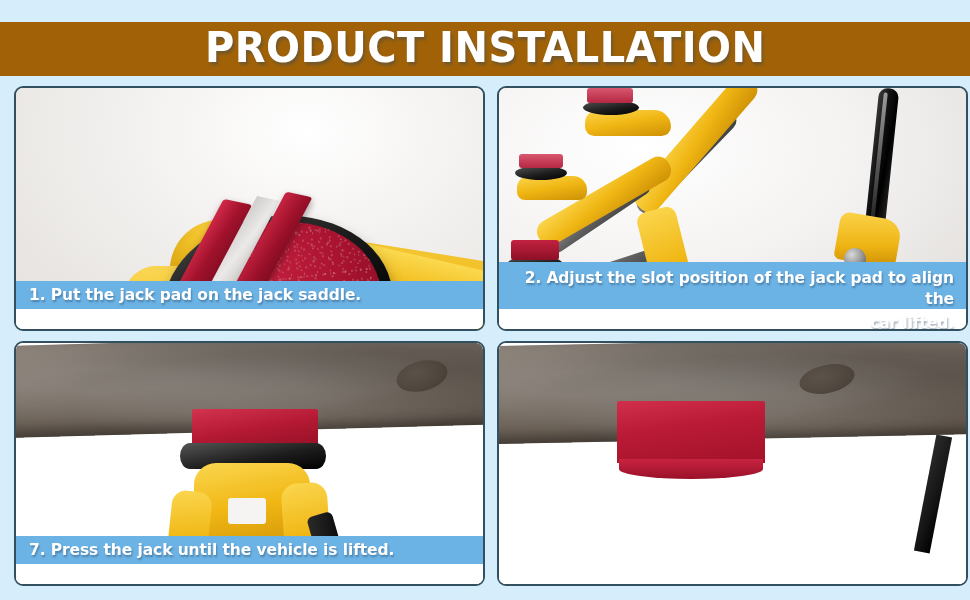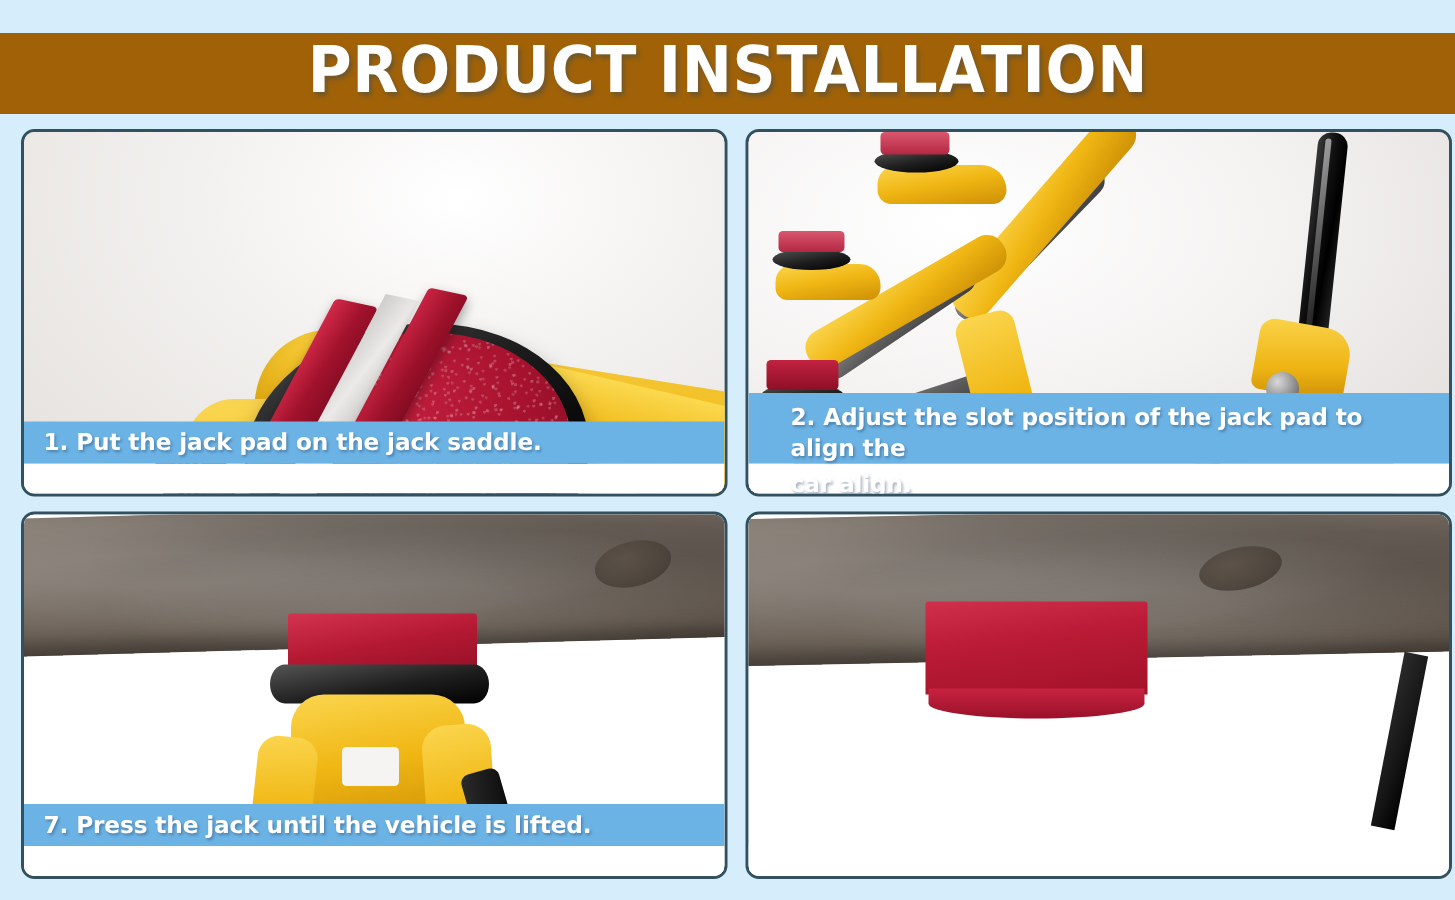--- a/index.html
+++ b/index.html
@@ -87,23 +87,23 @@
   }
   .caption.one-line {
     bottom: 20px;
     height: 28px;
     padding-left: 13px;
     justify-content: flex-start;
   }
   .caption.two-line {
     bottom: 20px;
     height: 47px;
-    padding: 3px 28px 0;
+    padding: 3px 12px 0;
     justify-content: center;
-    text-align: left;
+    text-align: right;
     line-height: 1.35;
     display: block;
   }
   .caption.two-line .cap-inner {
     display: block;
     padding-top: 3px;
   }
   .cap-below {
     position: absolute;
     left: 0;
@@ -421,21 +421,21 @@
         <div class="p2-rivet" style="left:228px; bottom:28px;"></div>
         <div class="p2-rivet" style="left:250px; bottom:24px;"></div>
         <div class="p2-rivet" style="left:272px; bottom:30px;"></div>
         <div class="p2-rivet" style="left:300px; bottom:26px;"></div>
         <div class="p2-pivot" style="left:296px; top:205px; width:20px; height:20px;"></div>
       </div>
 
       <div class="cap-below"></div>
       <div class="caption two-line">
         <span class="cap-inner">2. Adjust the slot position of the jack pad to align the</span>
-        <span class="cap-inner">car align.</span>
+        <span class="cap-inner">car lifted.</span>
       </div>
     </div>
 
     <div class="panel">
       <div class="photo">
         <div class="sill-bg"></div>
 
         <div class="sill" style="top:-4px; height:92px; transform:rotate(-1.6deg);"></div>
         <div class="sill-dimple" style="left:380px; top:18px; width:52px; height:30px; transform:rotate(-14deg);"></div>
 

